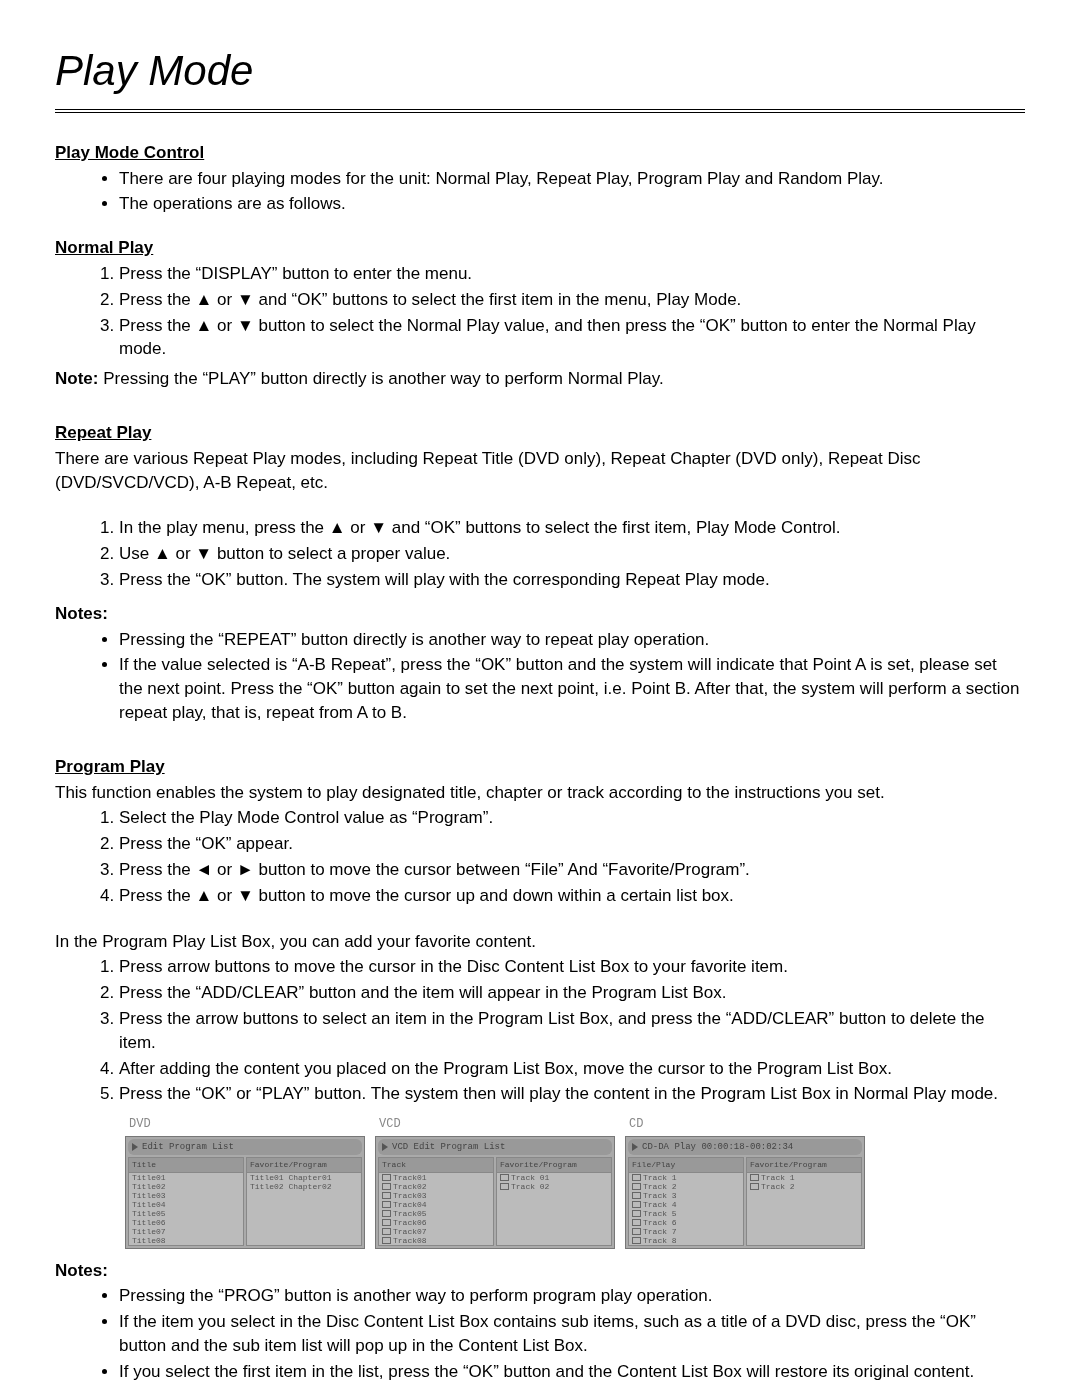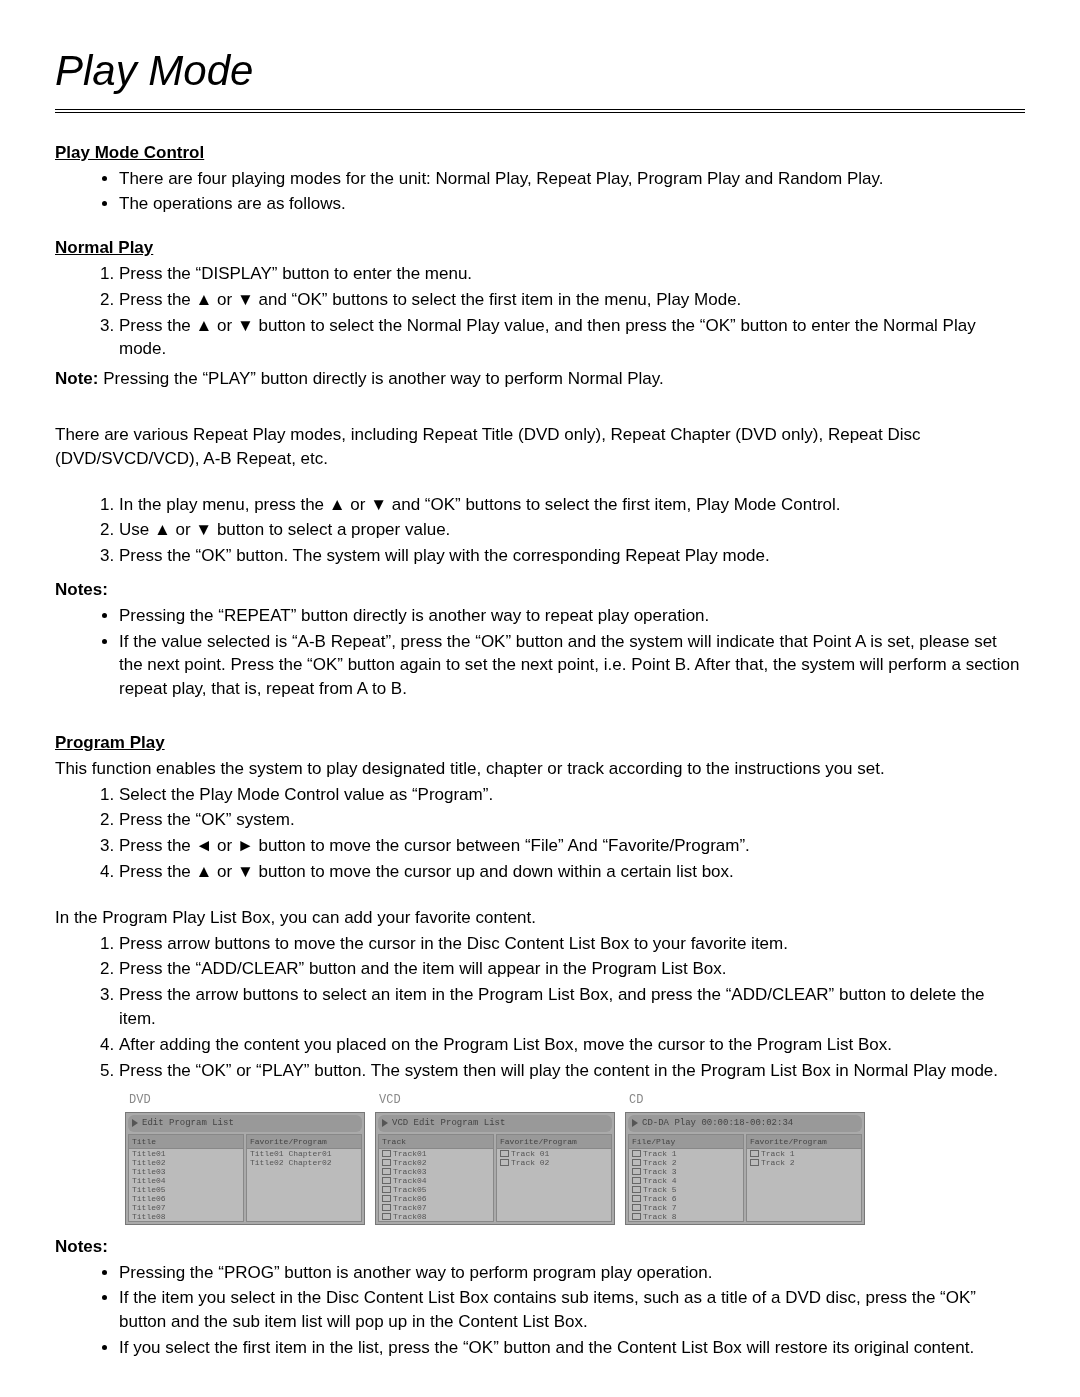--- a/index.html
+++ b/index.html
@@ -143,40 +143,41 @@
     <li>Press the “DISPLAY” button to enter the menu.</li>
     <li>Press the ▲ or ▼ and “OK” buttons to select the first item in the menu, Play Mode.</li>
     <li>Press the ▲ or ▼ button to select the Normal Play value, and then press the “OK” button to enter the Normal Play mode.</li>
   </ol>
   <p class="body">
     <span class="note-label">Note:</span><span> Pressing the “PLAY” button directly is another way to perform Normal Play.</span>
   </p>
 
   <div class="gap-lg"></div>
 
+  <div class="sec-head">Repeat Play</div>
   <p class="body">There are various Repeat Play modes, including Repeat Title (DVD only), Repeat Chapter (DVD only), Repeat Disc (DVD/SVCD/VCD), A-B Repeat, etc.</p>
   <div class="gap-md"></div>
   <ol class="num">
     <li>In the play menu, press the ▲ or ▼ and “OK” buttons to select the first item, Play Mode Control.</li>
     <li>Use ▲ or ▼ button to select a proper value.</li>
     <li>Press the “OK” button.  The system will play with the corresponding Repeat Play mode.</li>
   </ol>
   <span class="notes-label">Notes:</span>
   <ul class="bul">
     <li>Pressing the “REPEAT” button directly is another way to repeat play operation.</li>
     <li>If the value selected is “A-B Repeat”, press the “OK” button and the system will indicate that Point A is set, please set the next point. Press the “OK” button again to set the next point, i.e. Point B. After that, the system will perform a section repeat play, that is, repeat from A to B.</li>
   </ul>
 
   <div class="gap-lg"></div>
 
   <div class="sec-head">Program Play</div>
   <p class="body" style="margin-bottom:0">This function enables the system to play designated title, chapter or track according to the instructions you set.</p>
   <ol class="num">
     <li>Select the Play Mode Control value as “Program”.</li>
-    <li>Press the “OK” system.</li>
+    <li>Press the “OK” appear.</li>
     <li>Press the ◄ or ► button to move the cursor between “File” And “Favorite/Program”.</li>
     <li>Press the ▲ or ▼ button to move the cursor up and down within a certain list box.</li>
   </ol>
 
   <div class="gap-md"></div>
   <p class="body" style="margin-bottom:0">In the Program Play List Box, you can add your favorite content.</p>
   <ol class="num">
     <li>Press arrow buttons to move the cursor in the Disc Content List Box to your favorite item.</li>
     <li>Press the “ADD/CLEAR” button and the item will appear in the Program List Box.</li>
     <li>Press the arrow buttons to select an item in the Program List Box, and press the “ADD/CLEAR” button to delete the item.</li>

